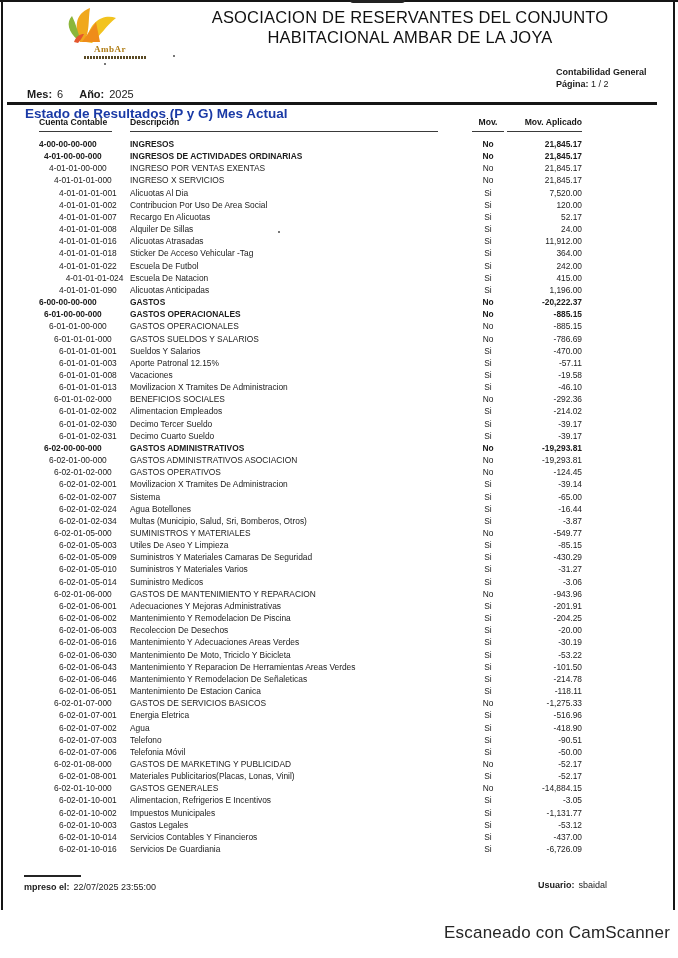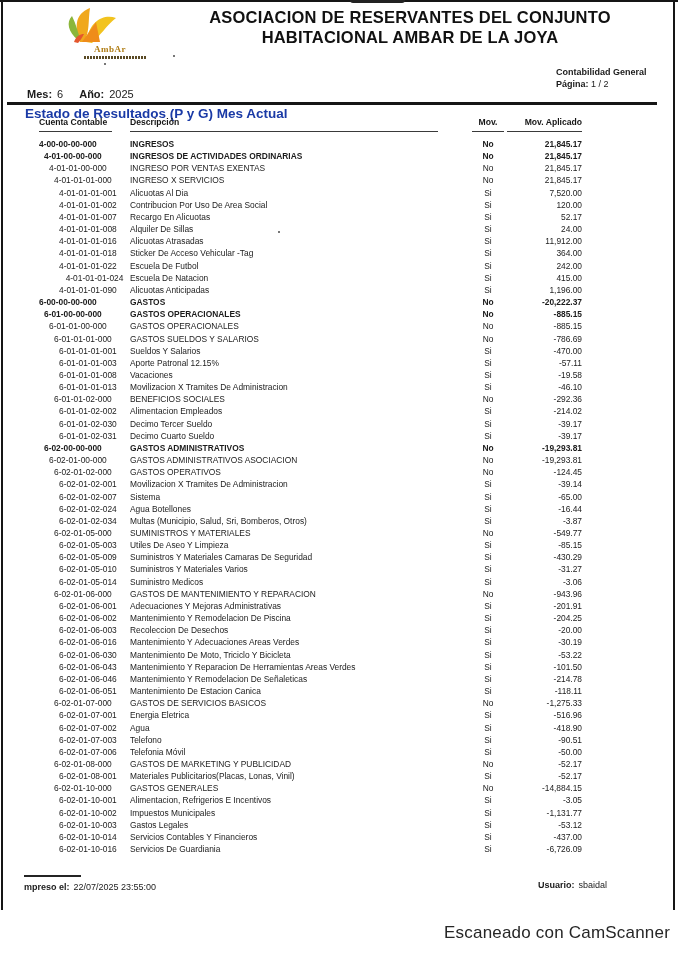--- a/index.html
+++ b/index.html
@@ -12,21 +12,21 @@
   .edge-right{left:673px;top:0;width:2px;height:910px;}
   .smudge{position:absolute;left:350px;top:0;width:55px;height:3px;background:#222;border-radius:0 0 3px 3px;}
 
   
   .logo{position:absolute;left:28px;top:6px;width:110px;height:62px;}
   .logo-word{position:absolute;left:66px;top:38px;font-size:9px;font-weight:700;color:#b07d15;
              font-family:"Liberation Serif",serif;letter-spacing:.5px;}
   .logo-tagline{position:absolute;left:56px;top:50px;width:62px;height:3px;
       background:repeating-linear-gradient(90deg,#5a4a25 0 2px,transparent 2px 3px);}
   .org-name{position:absolute;left:160px;top:8px;width:500px;text-align:center;
-            font-weight:700;font-size:16.5px;line-height:19.5px;letter-spacing:.2px;color:#111;}
+            font-weight:400;font-size:16.5px;line-height:19.5px;letter-spacing:.2px;color:#111;}
   .report-title{position:absolute;left:25px;top:70px;font-size:13.5px;font-weight:700;color:#1a3aa6;margin-top:36px;}
   .period{position:absolute;left:27px;top:88px;font-size:11px;}
   .period b{margin-right:5px;text-align:center;} .period .val{margin-right:16px;}
   .module-box{position:absolute;left:556px;top:66px;width:110px;font-size:9px;line-height:12px;}
   .module-box .mod{font-weight:700;}
   .rule{position:absolute;left:7px;top:102px;width:650px;height:2.5px;background:#161616;}
 
   
   .th{position:absolute;font-size:8.6px;font-weight:700;top:117px;color:#161616;}
   .th-code{left:39px;} .th-desc{left:130px;}

